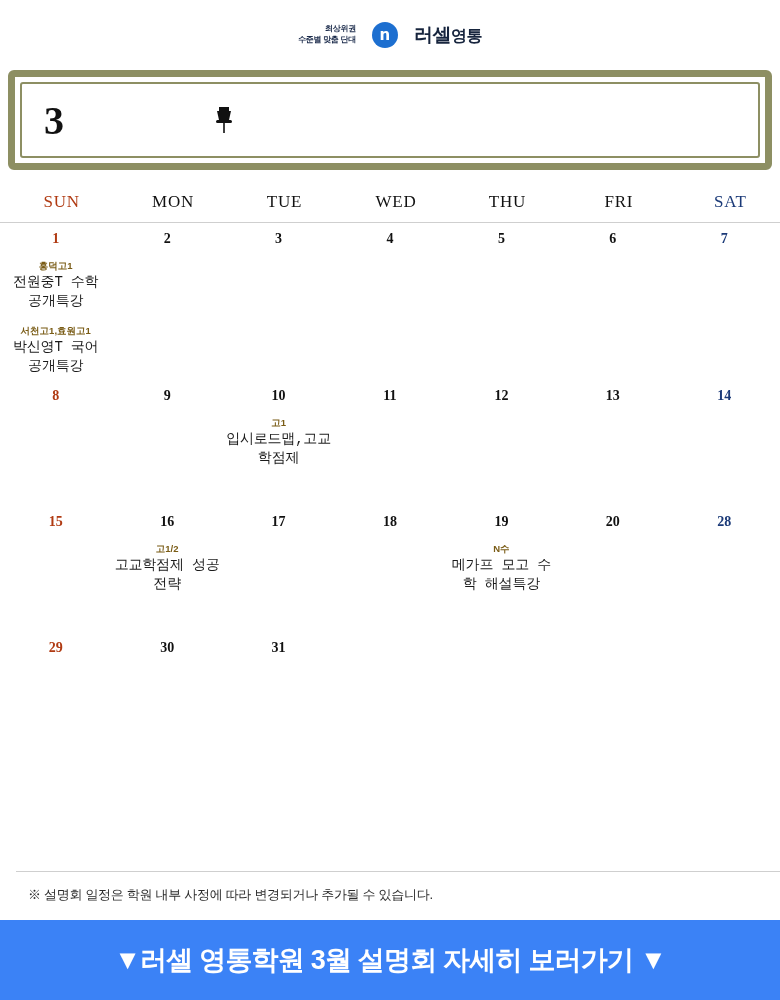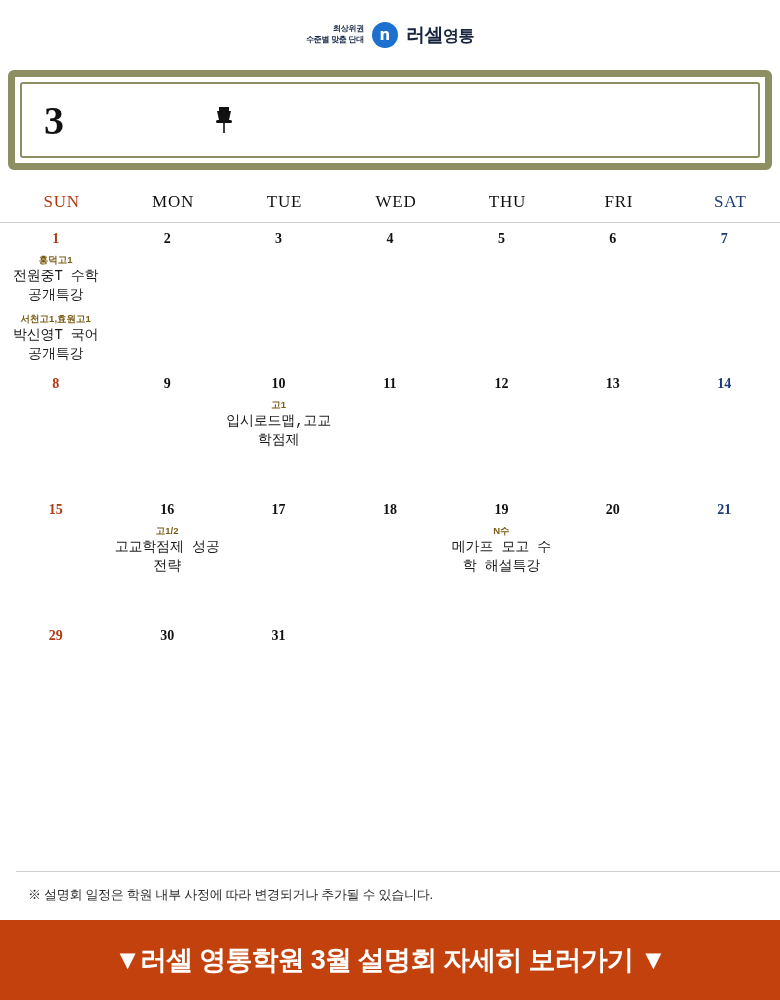--- a/index.html
+++ b/index.html
@@ -15,21 +15,21 @@
     position: relative;
     overflow: hidden;
   }
 
   
   .logo-bar {
     height: 70px;
     display: flex;
     align-items: center;
     justify-content: center;
-    gap: 8px;
+    gap: 16px;
   }
   .logo-tagline {
     text-align: right;
     font-size: 8px;
     line-height: 1.35;
     color: #1a2a4a;
     font-weight: bold;
     letter-spacing: -0.3px;
   }
   .logo-mark {
@@ -126,21 +126,21 @@
   .daynum {
     font-family: "Liberation Serif", serif;
     font-size: 14px;
     font-weight: bold;
     color: #111;
     line-height: 1.1;
   }
   .daynum.sun { color: #b03a12; }
   .daynum.sat { color: #1b3a78; }
 
-  .ev { margin-top: 8px; line-height: 1.35; }
+  .ev { margin-top: 14px; line-height: 1.35; }
   .ev-tag {
     font-size: 9.5px;
     font-weight: bold;
     color: #7a5c16;
   }
   .ev-desc {
     font-size: 14px;
     color: #1a1a1a;
     letter-spacing: -0.2px;
     font-family: Liberation Mono, monospace;
@@ -159,21 +159,21 @@
     letter-spacing: -0.3px;
   }
 
   
   .cta {
     position: absolute;
     left: 0;
     right: 0;
     bottom: 0;
     height: 80px;
-    background: #c2410c;
+    background: #3b82f6;
     color: #ffffff;
     display: flex;
     align-items: center;
     justify-content: center;
     font-size: 27px;
     font-weight: bold;
     letter-spacing: -0.8px;
   }
 </style>
 </head>
@@ -296,21 +296,21 @@
           <div class="daynum">19</div>
           <div class="ev">
             <div class="ev-tag">N수</div>
             <div class="ev-desc">메가프 모고 수학 해설특강</div>
           </div>
         </td>
         <td>
           <div class="daynum">20</div>
         </td>
         <td>
-          <div class="daynum sat">21</div>
+          <div class="daynum sat">28</div>
         </td>
       </tr>
       <tr>
         <td>
           <div class="daynum sun">29</div>
         </td>
         <td>
           <div class="daynum">30</div>
         </td>
         <td>

